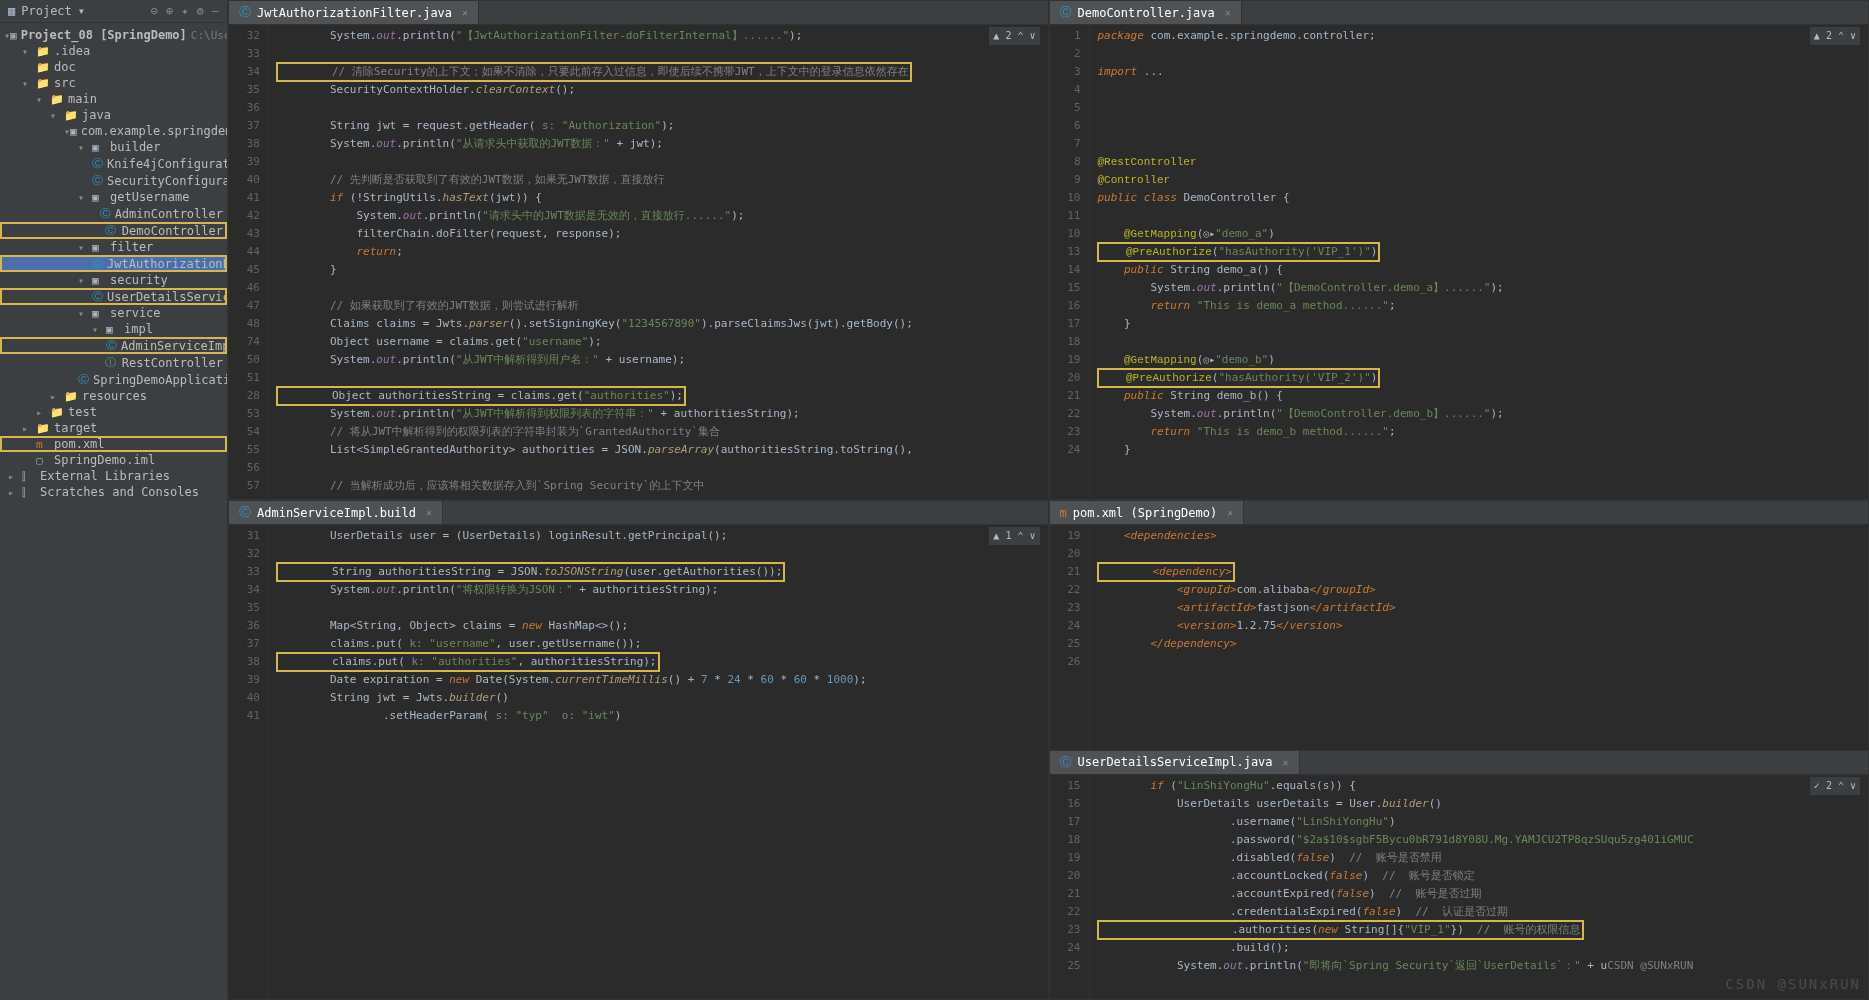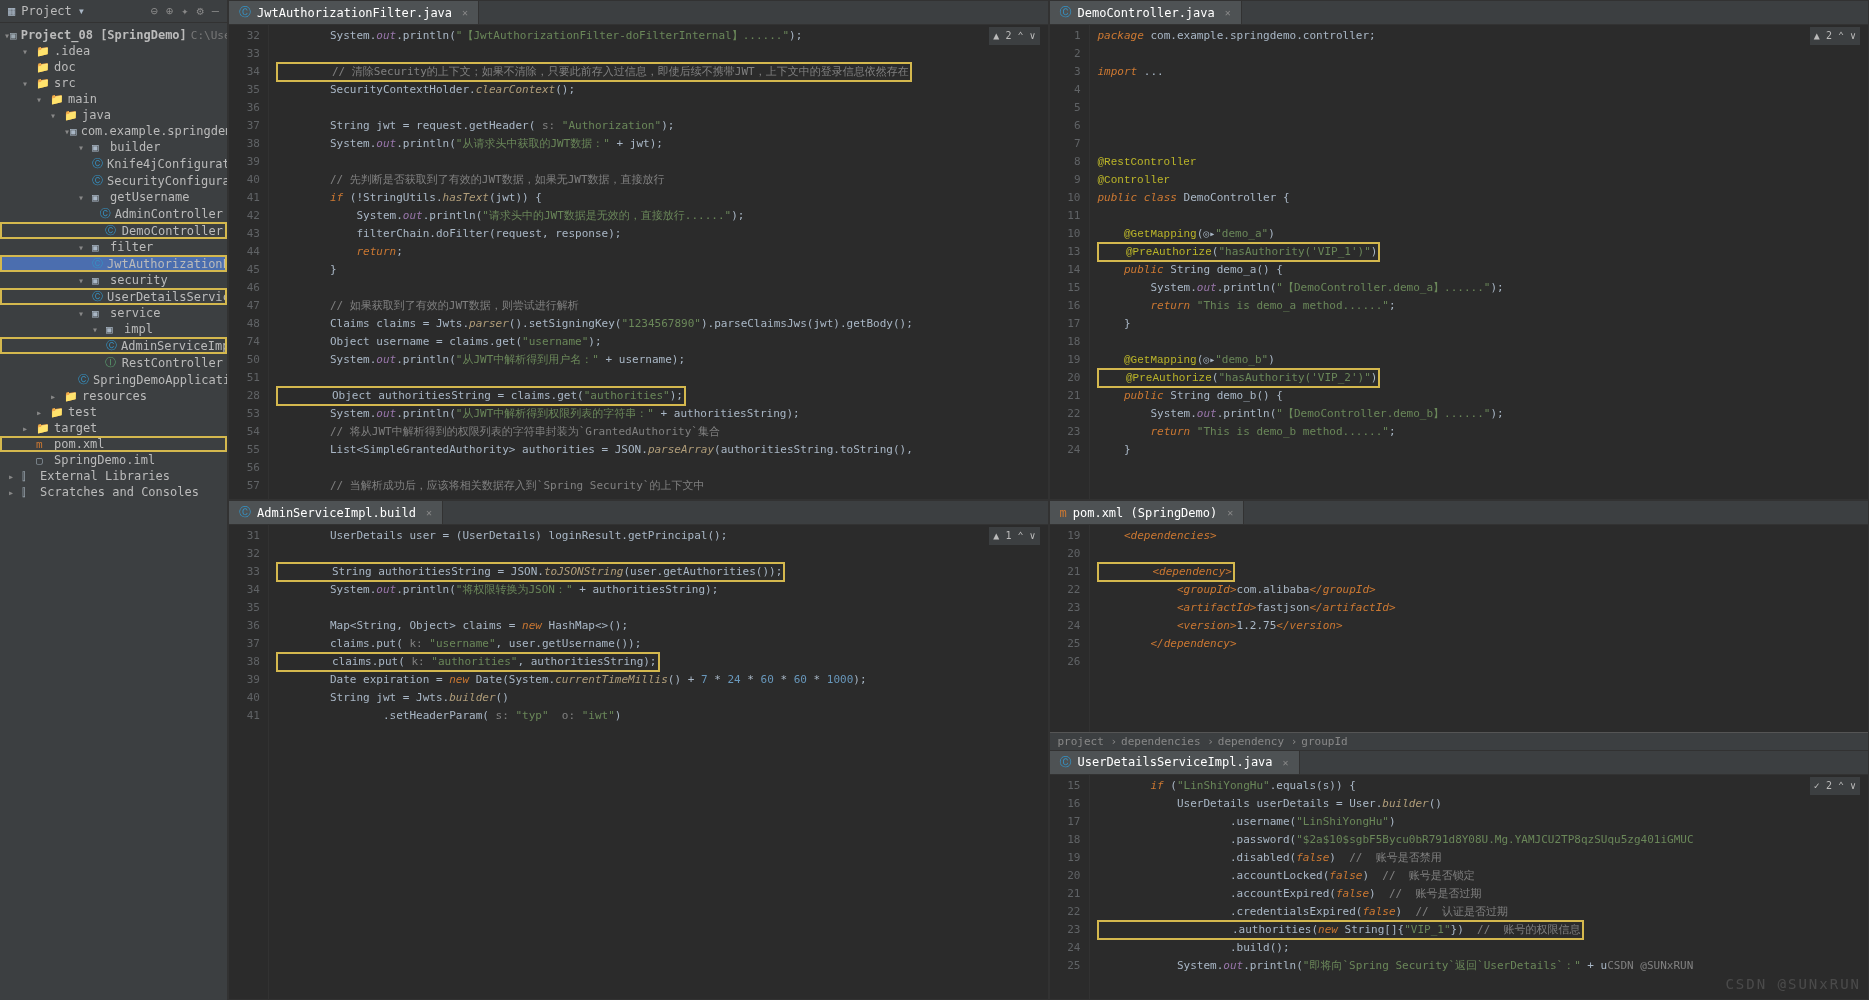--- a/index.html
+++ b/index.html
@@ -349,21 +349,20 @@
                   <div class="line">20</div>
                   <div class="line">21</div>
                   <div class="line">22</div>
                   <div class="line">23</div>
                   <div class="line">24</div>
                   <div class="line">25</div>
                   <div class="line">26</div>
                 </div>
               <div class="code" id="code-rm1"><div class="line">    <span class="kw">&lt;dependencies&gt;</span></div><div class="line"></div><div class="line"><span class="hl">        <span class="kw">&lt;dependency&gt;</span></span></div><div class="line">            <span class="kw">&lt;groupId&gt;</span>com.alibaba<span class="kw">&lt;/groupId&gt;</span></div><div class="line">            <span class="kw">&lt;artifactId&gt;</span>fastjson<span class="kw">&lt;/artifactId&gt;</span></div><div class="line">            <span class="kw">&lt;version&gt;</span>1.2.75<span class="kw">&lt;/version&gt;</span></div><div class="line">        <span class="kw">&lt;/dependency&gt;</span></div><div class="line"></div></div>
             </div>
-            <div class="breadcrumb" id="bc-rm1"><span>project ›</span><span>dependencies ›</span><span>dependency ›</span><span>groupId</span></div>
           </div>
           <div class="pane" style="border:none">
             <div class="tabs">
               <div class="tab active">
                 <span class="ic-class">Ⓒ</span>
                 <span>UserDetailsServiceImpl.java</span>
                 <span class="close">✕</span>
               </div>
             </div>
             <div class="editor">

